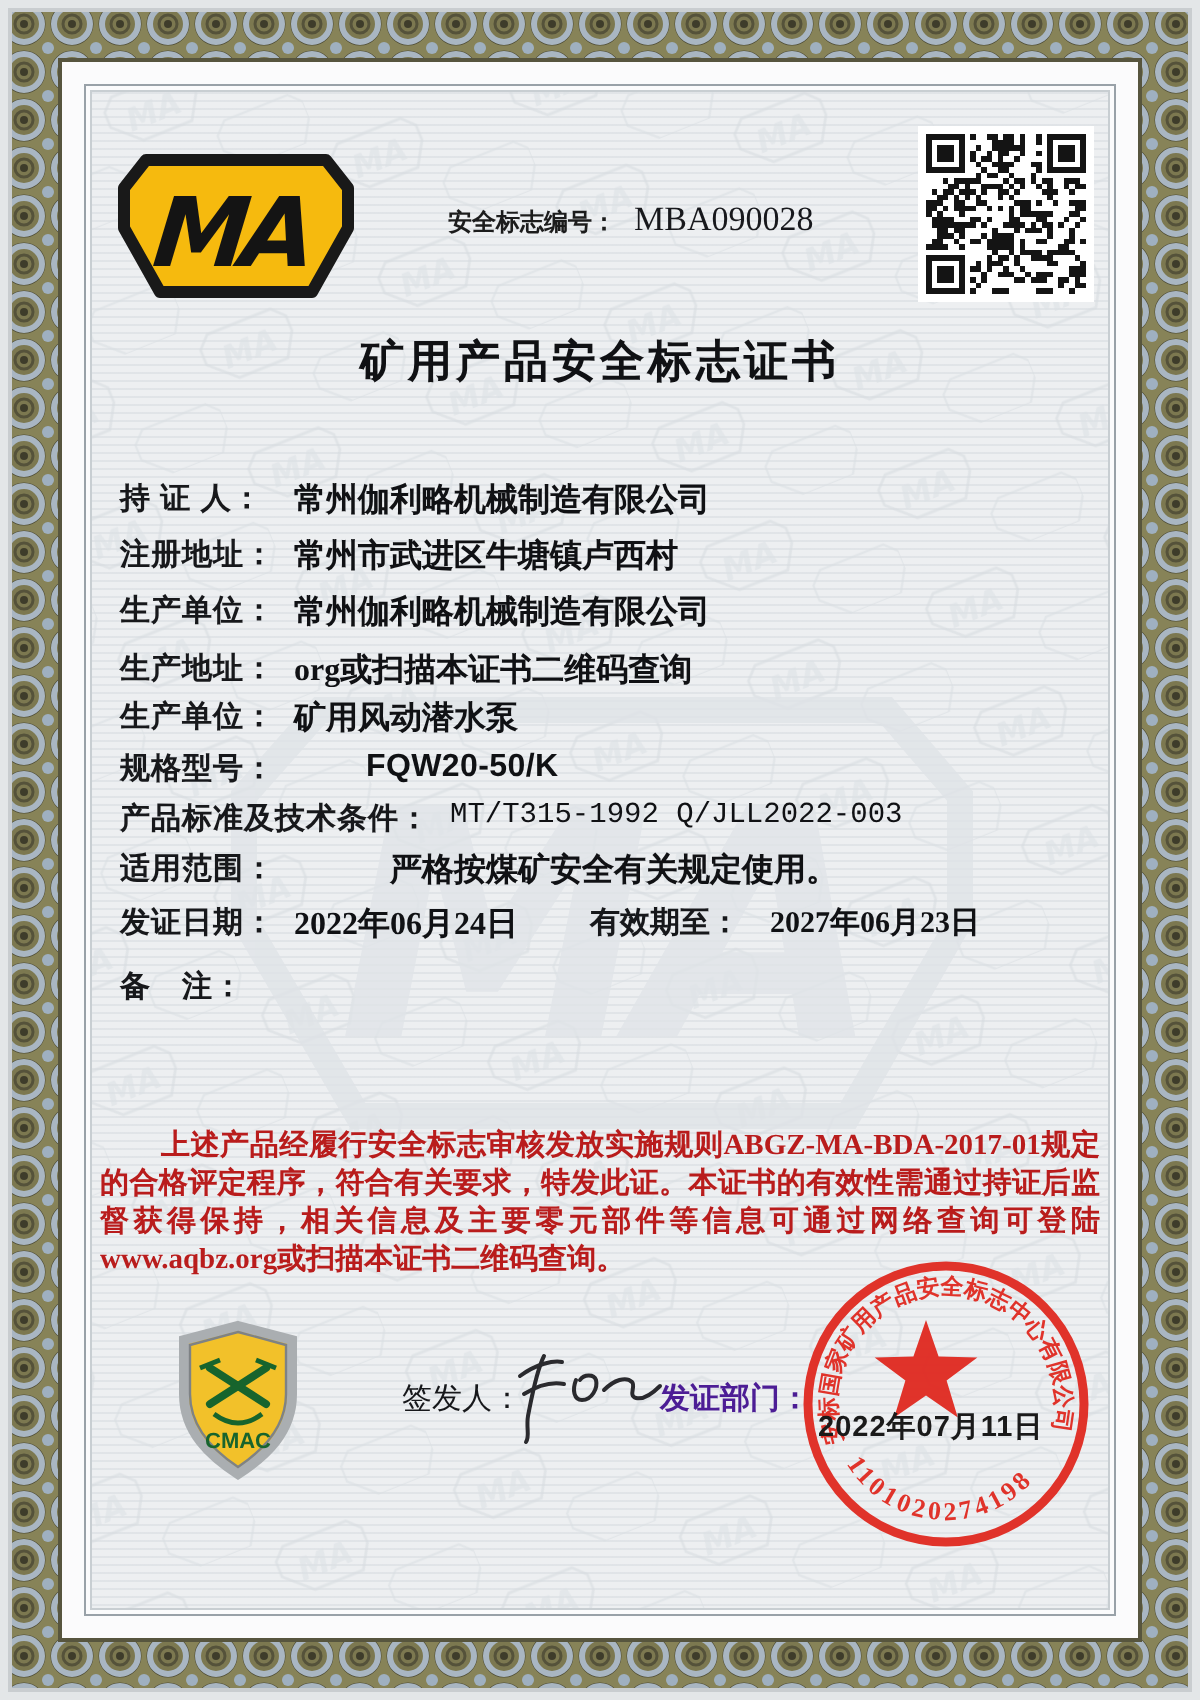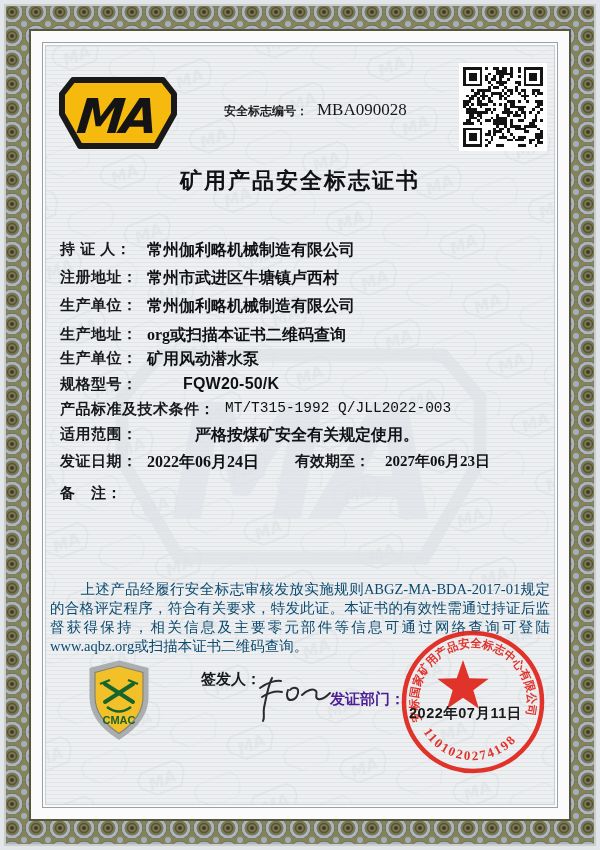--- a/index.html
+++ b/index.html
@@ -27,24 +27,24 @@
   .frow{position:absolute;left:60px;right:46px;z-index:3;height:22px;}
   .frow .lbl{font-weight:bold;font-size:15px;color:#17181b;letter-spacing:.5px;}
   .frow .val{position:absolute;left:87px;top:0;font-family:"Liberation Serif",serif;
     font-weight:bold;font-size:16px;color:#101114;white-space:nowrap;}
   #row-spec .val{font-family:"Liberation Sans",sans-serif;letter-spacing:.2px;margin-left:36px;}
   #row-std .val{left:165px;font-family:"Liberation Mono",monospace;font-weight:normal;font-size:14.5px;}
   #row-scope .val{font-weight:bold;margin-left:48px;}
   #row-dates .lbl2{position:absolute;left:235px;top:0;font-weight:bold;font-size:15px;color:#17181b;text-align:center;}
   #row-dates .val2{position:absolute;left:325px;top:0;font-family:"Liberation Serif",serif;
     font-weight:bold;font-size:15px;color:#101114;}
-  #statement{left:50px;right:50px;top:564px;font-size:14.5px;font-weight:normal;line-height:19px;
-    color:#0c4a6e;text-align:justify;text-indent:2.1em;font-family:"Liberation Serif",serif;z-index:3;margin-top:16px;}
+  #statement{left:50px;right:50px;top:564px;font-size:14.5px;font-weight:bold;line-height:19px;
+    color:#b91c1c;text-align:justify;text-indent:2.1em;font-family:"Liberation Serif",serif;z-index:3;}
   #cmac{left:86px;top:660px;}
-  #signer-label{left:201px;top:670px;font-weight:bold;font-size:15px;color:#17181b;}
+  #signer-label{left:201px;top:690px;font-weight:normal;font-size:15px;color:#17181b;}
   #signature{left:250px;top:664px;}
   #dept-label{left:330px;top:690px;font-weight:bold;font-size:15px;color:#4c1d95;}
   #seal{left:398px;top:627px;z-index:4;opacity:.93;}
   #seal-date{left:409px;top:704px;z-index:5;font-weight:bold;font-size:14.5px;color:#1a1a1a;
     letter-spacing:.5px;}
 </style>
 </head>
 <body>
 
 <div class="cert">

